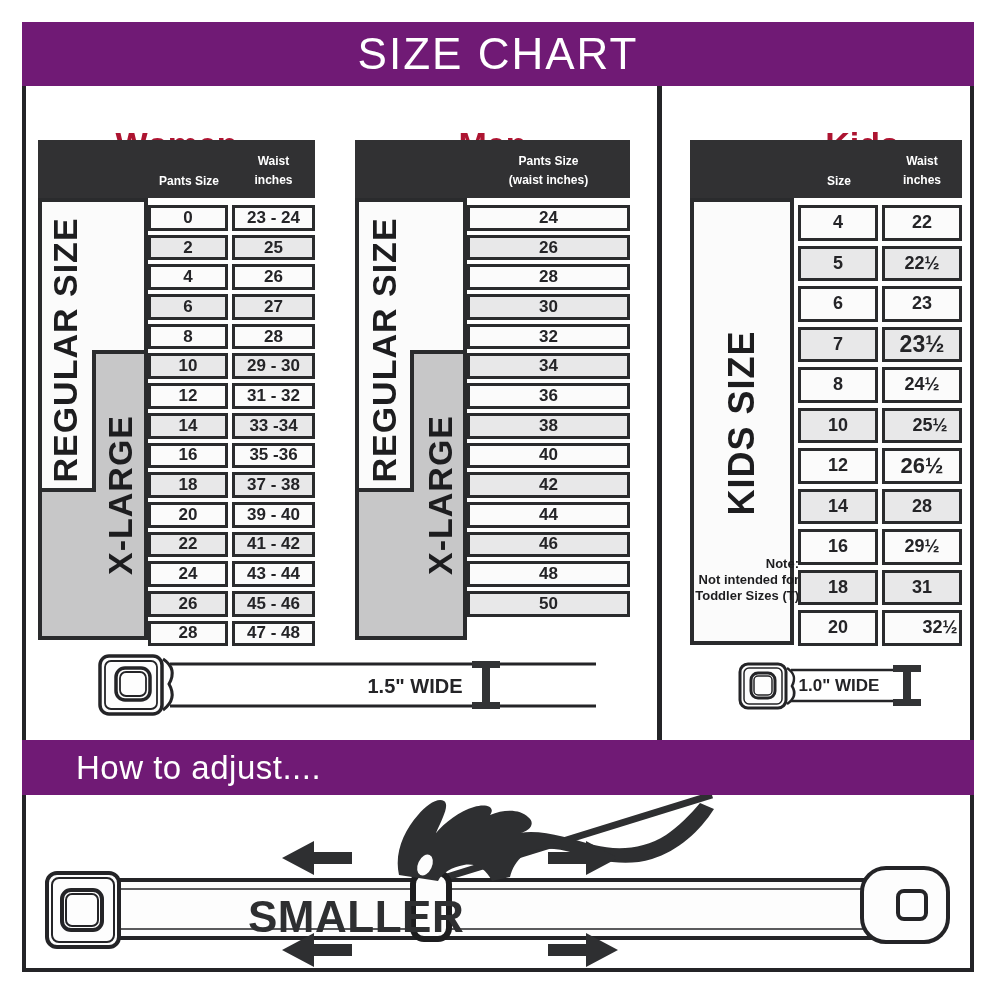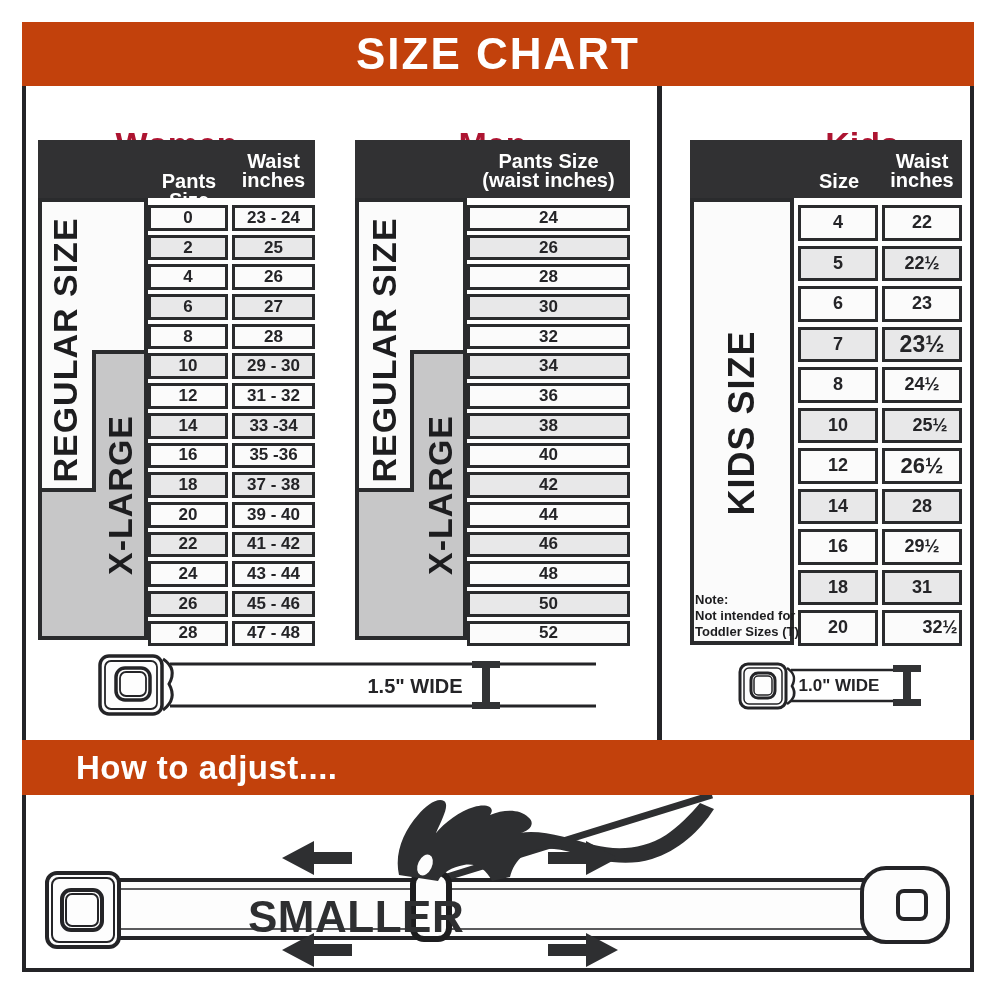--- a/index.html
+++ b/index.html
@@ -2,48 +2,48 @@
 <html><head>
 <meta charset="utf-8">
 <style>
   html,body{margin:0;padding:0;background:#ffffff;}
   .page{position:relative;width:1000px;height:1000px;background:#ffffff;
         font-family:"Liberation Sans",sans-serif;overflow:hidden;color:#242427;}
   .abs{position:absolute;}
 
   
   .outer-border{left:22px;top:22px;width:952px;height:950px;border:4px solid #242427;box-sizing:border-box;}
-  .banner{background:#c2410c;color:#ffffff;font-weight:bold;}
+  .banner{background:#701a75;color:#ffffff;font-weight:normal;}
   .top-banner{left:22px;top:22px;width:952px;height:64px;display:flex;align-items:center;justify-content:center;
               font-size:44px;letter-spacing:2px;}
   .v-divider{left:657px;top:86px;width:5px;height:654px;background:#242427;}
   .adjust-banner{left:22px;top:740px;width:952px;height:55px;display:flex;align-items:center;
                  font-size:33px;letter-spacing:.5px;padding-left:54px;box-sizing:border-box;}
 
   .col-heading{top:94px;height:42px;font-size:34px;font-weight:bold;color:#ad1431;text-align:center;line-height:42px;margin-top:29px;}
 
   .th-block{top:140px;height:58px;background:#313133;}
-  .th-text{position:absolute;color:#ffffff;font-weight:bold;font-size:20px;text-align:center;line-height:19px;}
+  .th-text{position:absolute;color:#ffffff;font-weight:bold;font-size:12px;text-align:center;line-height:19px;}
 
   .rows{display:flex;flex-direction:column;}
   .rows-gap4{gap:4px;}
   .rows-gap5{gap:5px;}
   .row{display:flex;gap:4px;}
   .cell{border:3px solid #2a2b2d;box-sizing:border-box;display:flex;align-items:center;justify-content:center;
         font-weight:bold;font-size:17px;background:#fbfbfb;}
   .row.alt .cell{background:#e8e8e9;}
   .h25{height:25.7px;}
   .h35{height:35.5px;}
   .w80{width:80px;}
   .w83{width:83px;}
   .w163{width:163px;}
 
   .vlabel{font-weight:bold;text-align:center;transform:rotate(-90deg);letter-spacing:1px;color:#1d1d1f;}
   .kids-label-box{left:690px;top:198px;width:104px;height:447px;border:4px solid #2a2b2d;box-sizing:border-box;background:#fbfbfb;}
-  .note{left:695px;top:592px;width:104px;font-size:13px;font-weight:bold;line-height:16px;color:#1d1d1f;}
+  .note{left:695px;top:556px;width:104px;font-size:13px;font-weight:bold;line-height:16px;color:#1d1d1f;text-align:right;}
 
   .belt-label{font-weight:bold;color:#242427;text-align:center;}
   .adjust-word{font-weight:bold;color:#2e2f31;text-align:left;font-size:44px;letter-spacing:.5px;}
 </style>
 </head>
 <body>
 
 <div class="page">
 
   <div class="abs outer-border"></div>
@@ -183,23 +183,20 @@
         <div class="cell h25 w163">44</div>
       </div>
       <div class="row alt">
         <div class="cell h25 w163">46</div>
       </div>
       <div class="row even">
         <div class="cell h25 w163">48</div>
       </div>
       <div class="row alt">
         <div class="cell h25 w163">50</div>
-      </div>
-      <div class="row even">
-        <div class="cell h25 w163">52</div>
       </div>
     </div>
 
   <div class="abs th-block" style="left:690px;width:272px;">
     <div class="th-text" style="left:108px;top:32px;width:82px;">Size</div>
     <div class="th-text" style="left:192px;top:12px;width:80px;">
       <div>Waist</div>
       <div>inches</div>
     </div>
   </div>

